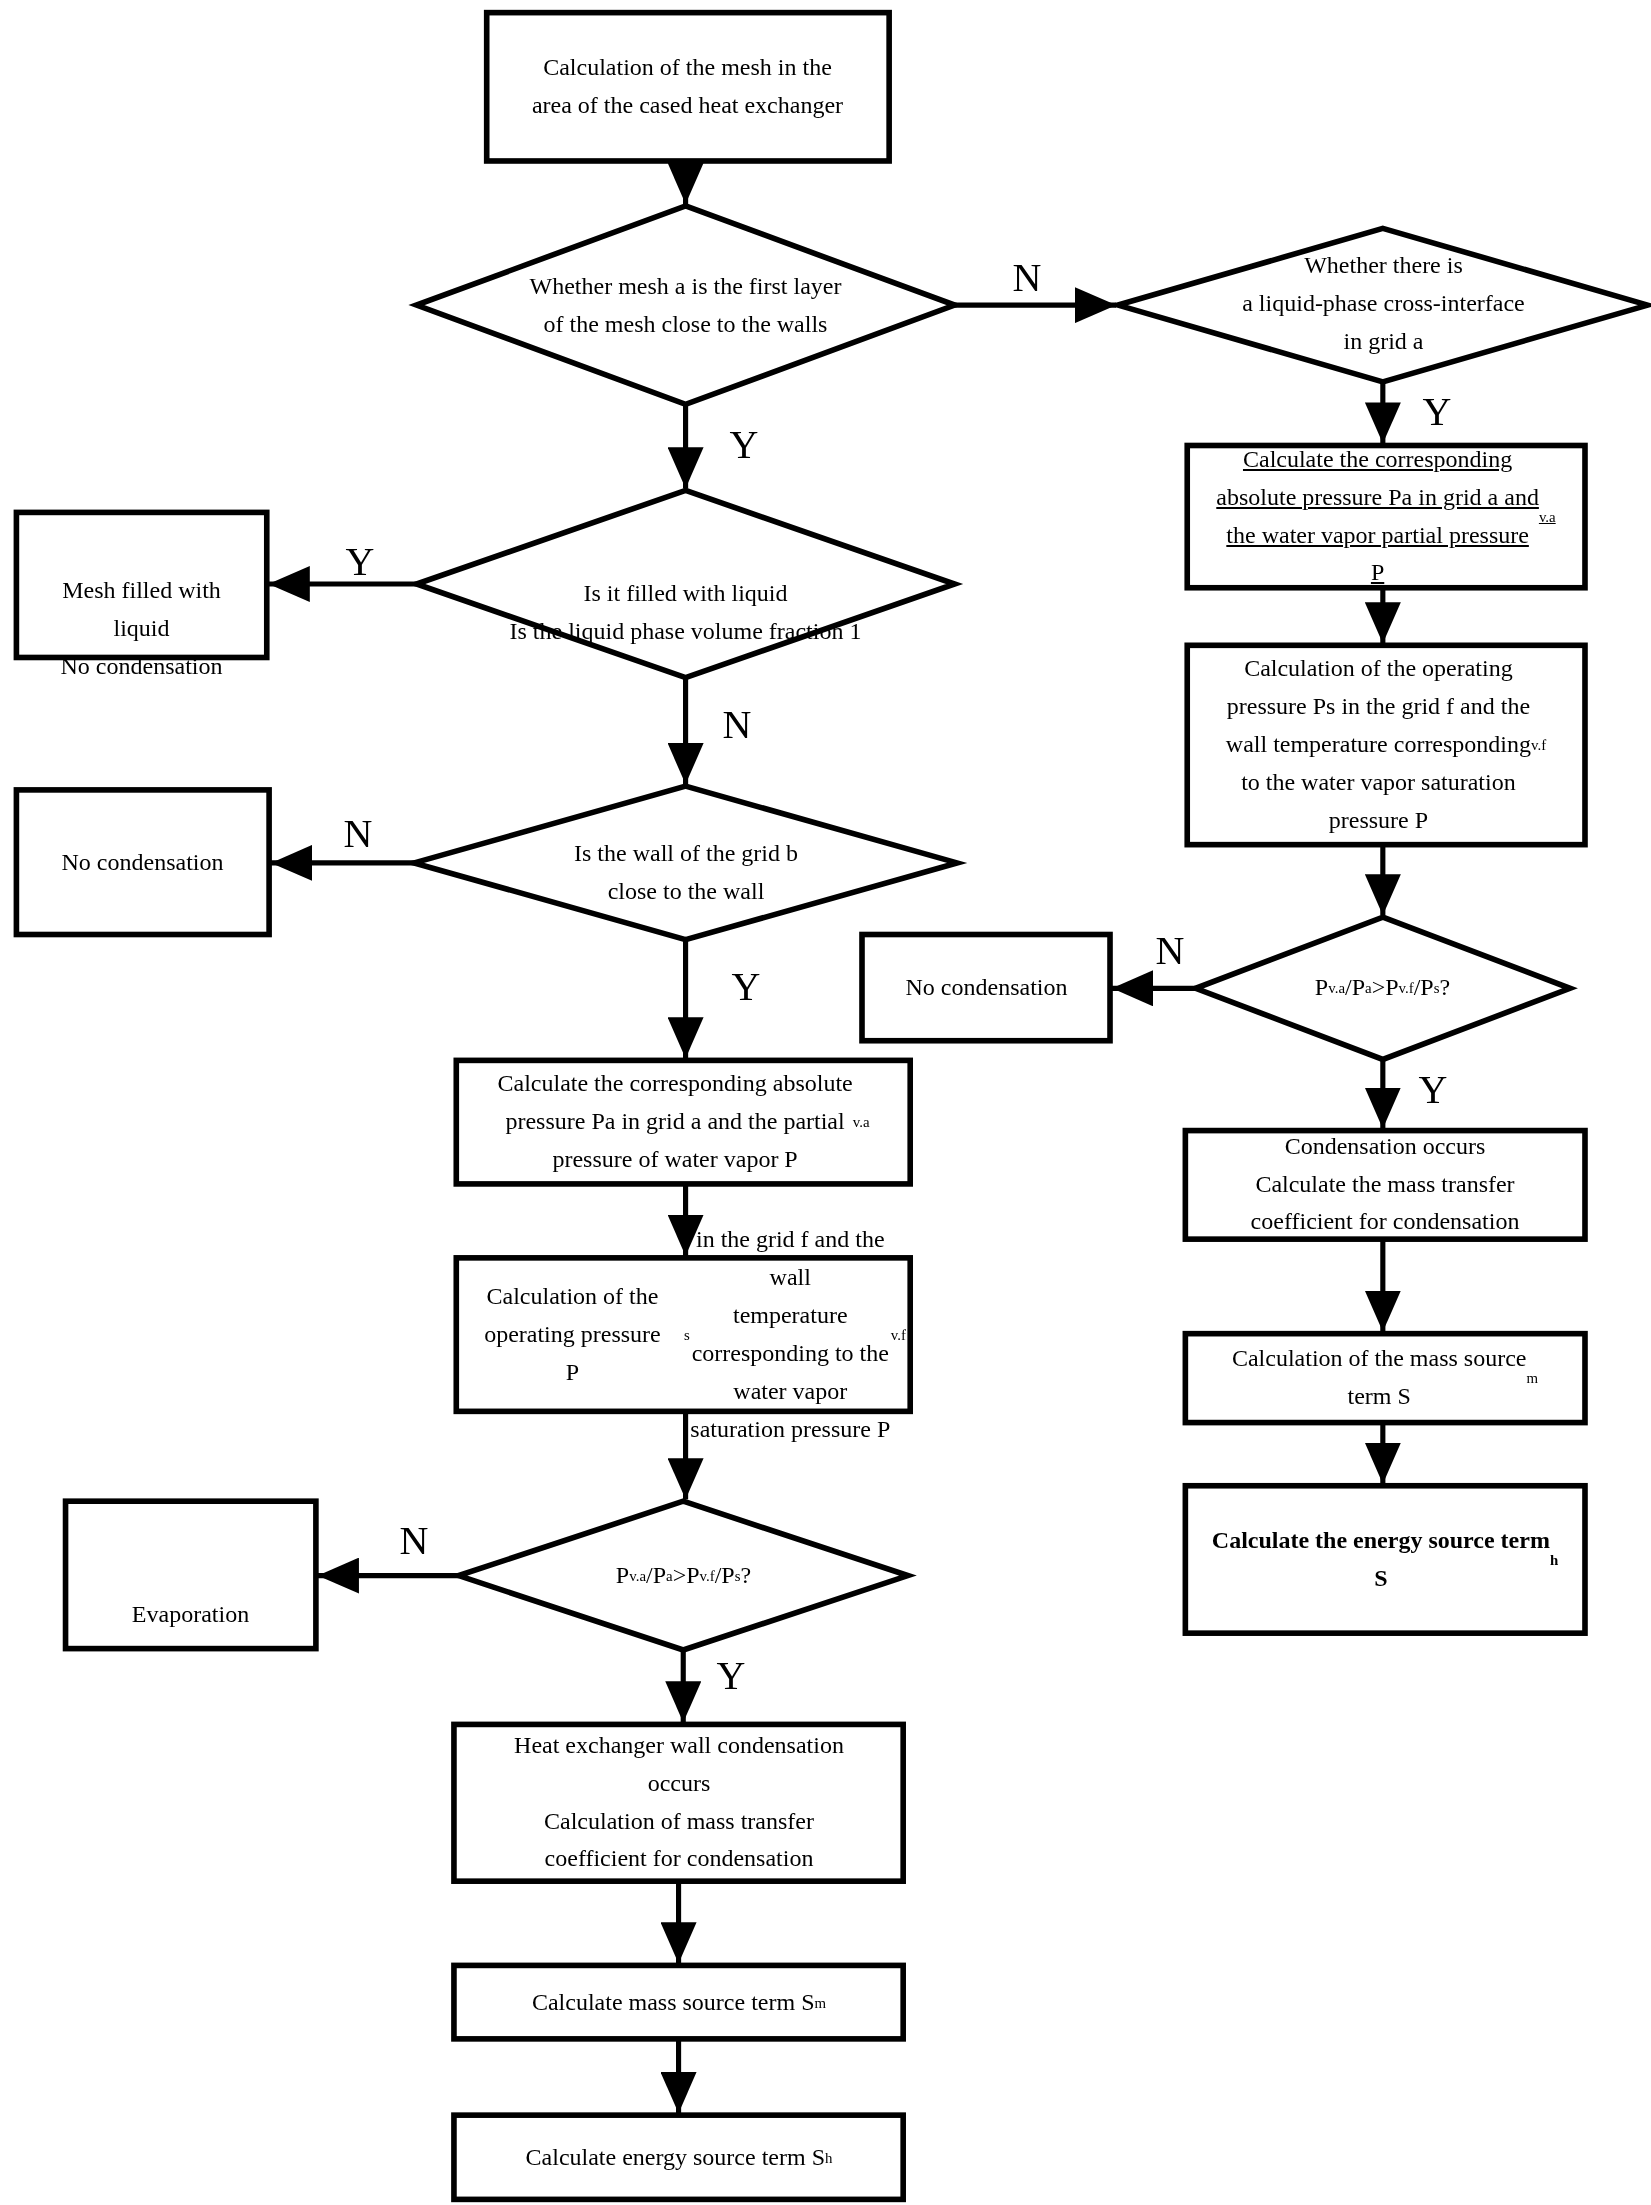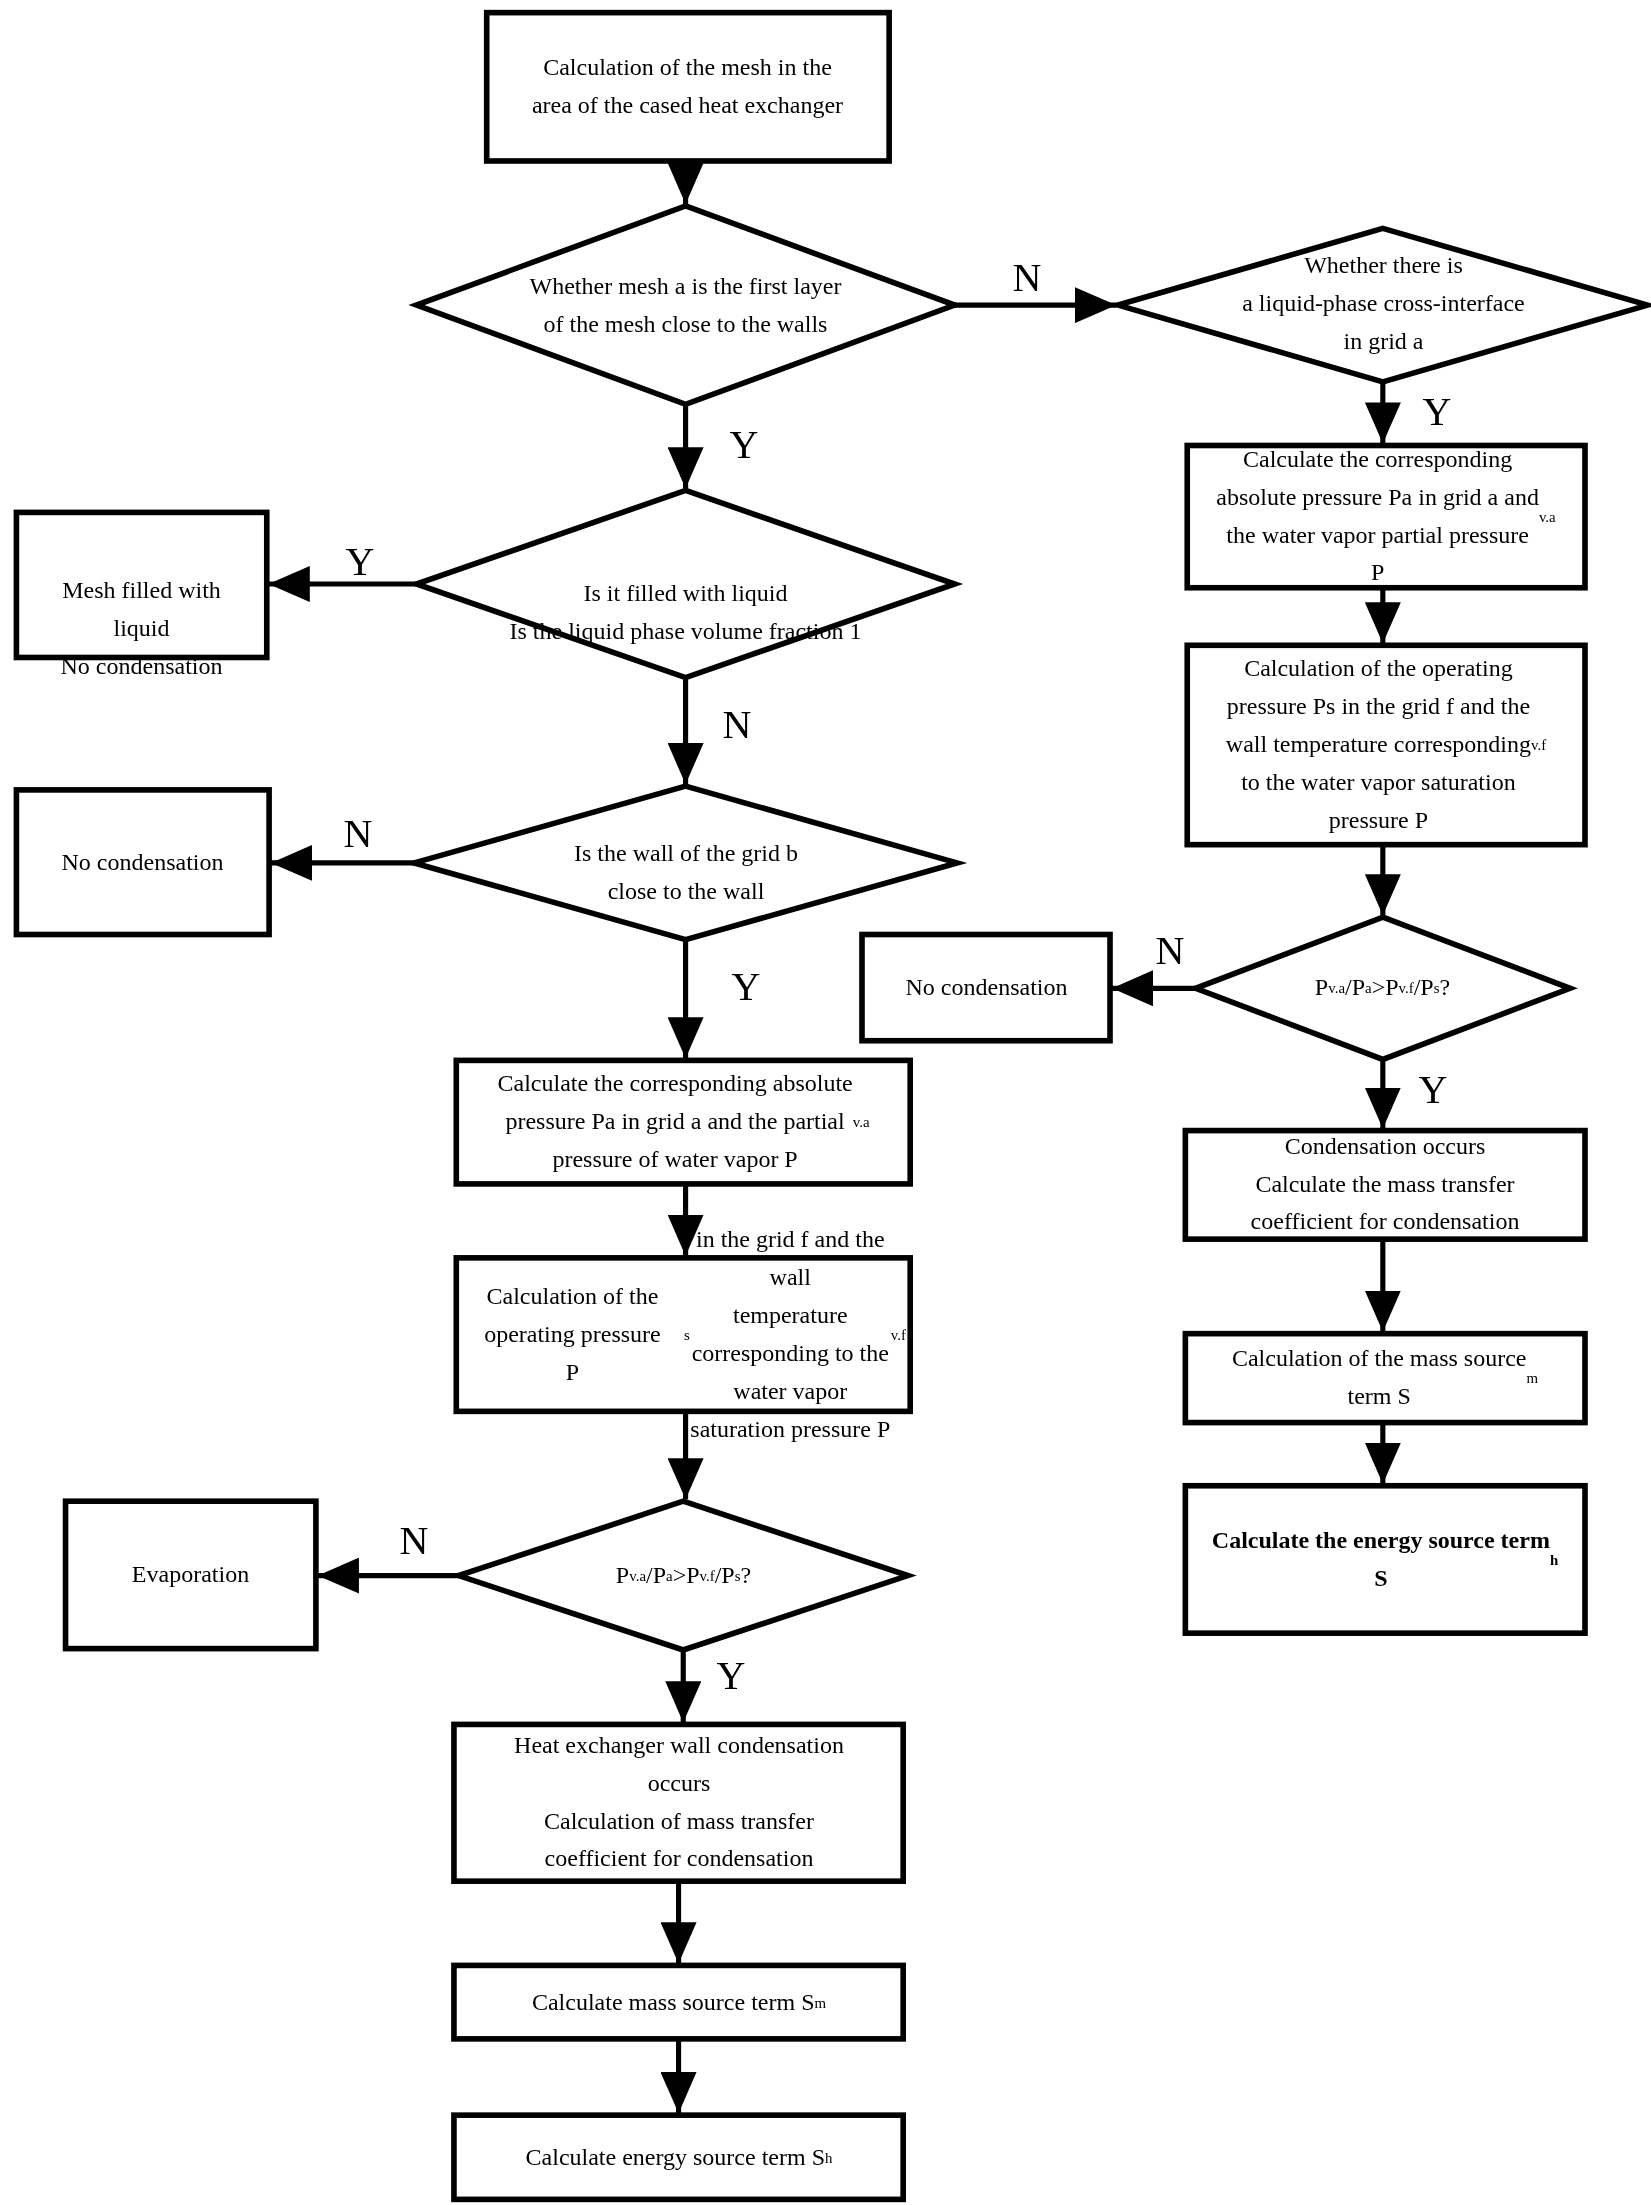--- a/index.html
+++ b/index.html
@@ -106,25 +106,25 @@
   <div class="node-text" style="left:491px; top:19px; width:393px; height:136px;">Calculation of the mesh in the<br>area of the cased heat exchanger</div>
   <div class="node-text" style="left:435px; top:243px; width:501px; height:126px;">Whether mesh a is the first layer<br>of the mesh close to the walls</div>
   <div class="node-text" style="left:1161px; top:234px; width:445px; height:140px;">Whether there is<br>a liquid-phase cross-interface<br>in grid a</div>
   <div class="node-text" style="left:421px; top:538px; width:529px; height:150px;">Is it filled with liquid<br>Is the liquid phase volume fraction 1</div>
   <div class="node-text" style="left:21px; top:517px; width:241px; height:136px;margin-top:44px;">Mesh filled with<br>liquid<br>No condensation</div>
   <div class="node-text" style="left:21px; top:795px; width:243px; height:135px;">No condensation</div>
   <div class="node-text" style="left:445px; top:805px; width:482px; height:136px;">Is the wall of the grid b<br>close to the wall</div>
   <div class="node-text" style="left:461px; top:1065px; width:445px; height:114px;">Calculate the corresponding absolute<br>pressure Pa in grid a and the partial<br>pressure of water vapor P<sub>v.a</sub></div>
   <div class="node-text" style="left:461px; top:1263px; width:445px; height:144px;">Calculation of the operating pressure<br>P<sub>s</sub> in the grid f and the wall<br>temperature corresponding to the<br>water vapor saturation pressure P<sub>v.f</sub></div>
   <div class="node-text" style="left:468px; top:1516px; width:431px; height:119px;">P<sub>v.a</sub>/P<sub>a</sub>&gt;P<sub>v.f</sub>/P<sub>s</sub>?</div>
-  <div class="node-text" style="left:70px; top:1506px; width:241px; height:138px;text-align:center;">Evaporation</div>
+  <div class="node-text" style="left:70px; top:1546px; width:241px; height:138px;text-align:center;">Evaporation</div>
   <div class="node-text" style="left:459px; top:1729px; width:440px; height:147px;">Heat exchanger wall condensation<br>occurs<br>Calculation of mass transfer<br>coefficient for condensation</div>
   <div class="node-text" style="left:459px; top:1968px; width:440px; height:69px;">Calculate  mass source term S<sub>m</sub></div>
   <div class="node-text" style="left:459px; top:2118px; width:440px; height:80px;">Calculate energy source term S<sub>h</sub></div>
-  <div class="node-text" style="left:1192px; top:450px; width:388px; height:133px;">Calculate the corresponding<br>absolute pressure Pa in grid a and<br>the water vapor partial pressure<br>P<sub>v.a</sub></div>
+  <div class="node-text" style="left:1192px; top:450px; width:388px; height:133px;text-decoration:underline;">Calculate the corresponding<br>absolute pressure Pa in grid a and<br>the water vapor partial pressure<br>P<sub>v.a</sub></div>
   <div class="node-text" style="left:1192px; top:650px; width:388px; height:190px;">Calculation of the operating<br>pressure Ps in the grid f and the<br>wall temperature corresponding<br>to the water vapor saturation<br>pressure P<sub>v.f</sub></div>
   <div class="node-text" style="left:867px; top:939px; width:239px; height:97px;">No condensation</div>
   <div class="node-text" style="left:1207px; top:931px; width:351px; height:114px;text-align:right;">P<sub>v.a</sub>/P<sub>a</sub>&gt;P<sub>v.f</sub>/P<sub>s</sub>?</div>
   <div class="node-text" style="left:1190px; top:1135px; width:390px; height:99px;">Condensation occurs<br>Calculate the mass transfer<br>coefficient for condensation</div>
   <div class="node-text" style="left:1190px; top:1336px; width:390px; height:84px;">Calculation of the mass source<br>term S<sub>m</sub></div>
   <div class="node-text" style="left:1190px; top:1491px; width:390px; height:138px;font-weight:bold;">Calculate the energy source term<br>S<sub>h</sub></div>
 
   <span class="branch-label" style="left:1027px; top:278px;">N</span>
   <span class="branch-label" style="left:744px; top:445px;">Y</span>
   <span class="branch-label" style="left:1437px; top:412px;">Y</span>

